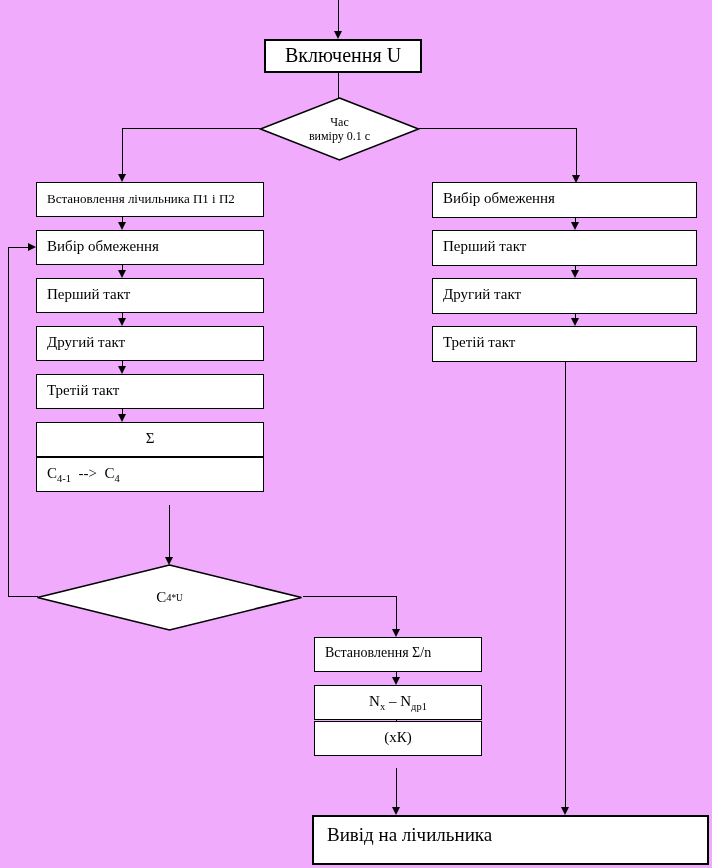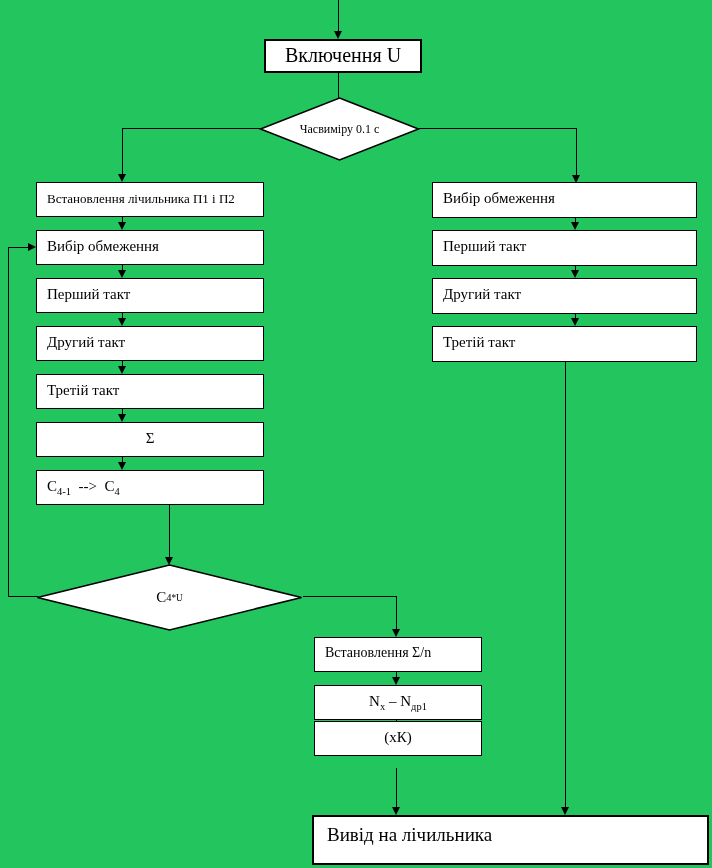--- a/index.html
+++ b/index.html
@@ -1,18 +1,18 @@
 <!DOCTYPE html>
 <html><head>
 <meta charset="utf-8">
 <style>
   html,body { margin:0; padding:0; }
   .stage {
     position:relative; width:712px; height:868px;
-    background:#22c55e; overflow:hidden;
+    background:#f0abfc; overflow:hidden;
     font-family:"Liberation Serif", serif; color:#000;
   }
   .box {
     position:absolute; background:#ffffff; border:1px solid #000000;
     box-sizing:border-box; font-size:15px; line-height:1.25;
     padding:6px 6px 0 10px; white-space:nowrap;
   }
   .box.small { font-size:13px; padding-top:8px; }
   .box.center { text-align:center; padding-left:2px; padding-right:2px; }
   .start-box {
@@ -31,21 +31,21 @@
   }
   .arrow-right {
     position:absolute; width:0; height:0;
     border-top:4px solid transparent; border-bottom:4px solid transparent;
     border-left:8px solid #000;
   }
   .diamond-wrap { position:absolute; }
   .diamond-wrap svg { position:absolute; left:0; top:0; }
   .diamond-text {
     position:absolute; left:0; top:0; right:0; bottom:0;
-    display:flex; flex-direction:row; align-items:center; justify-content:center;
+    display:flex; flex-direction:column; align-items:center; justify-content:center;
     text-align:center;
   }
   .diamond-text.row { flex-direction:row; }
   .small-text { font-size:12px; line-height:14px; }
   .d2-text { font-size:15px; }
   sub { font-size:0.7em; }
   sup { font-size:0.62em; }
 </style>
 </head>
 <body>
@@ -108,21 +108,21 @@
   </div>
   <div class="line" style="left:122px;top:409px;width:1px;height:6px"></div>
   <div class="arrow-down" style="left:118px;top:414px"></div>
 
   <div class="box center" style="left:36px;top:422px;width:228px;height:35px">
     <span>Σ</span>
   </div>
   <div class="line" style="left:122px;top:457px;width:1px;height:6px"></div>
   <div class="arrow-down" style="left:118px;top:462px"></div>
 
-  <div class="box" style="left:36px;top:470px;width:228px;height:35px">
+  <div class="box" style="left:36px;top:457px;width:228px;height:35px">
     <span>C</span><sub>4-1</sub><span>&nbsp;&nbsp;--&gt;&nbsp;&nbsp;</span><span>C</span><sub>4</sub>
   </div>
 
   <div class="line" style="left:169px;top:505px;width:1px;height:54px"></div>
   <div class="arrow-down" style="left:165px;top:557px"></div>
 
   <div class="diamond-wrap" style="left:36px;top:564px;width:267px;height:67px">
     <svg width="267" height="67" viewBox="0 0 267 67">
       <polygon points="133.5,1 265.5,33.5 133.5,66 1.5,33.5" fill="#ffffff" stroke="#000000" stroke-width="1.6"></polygon>
     </svg>

